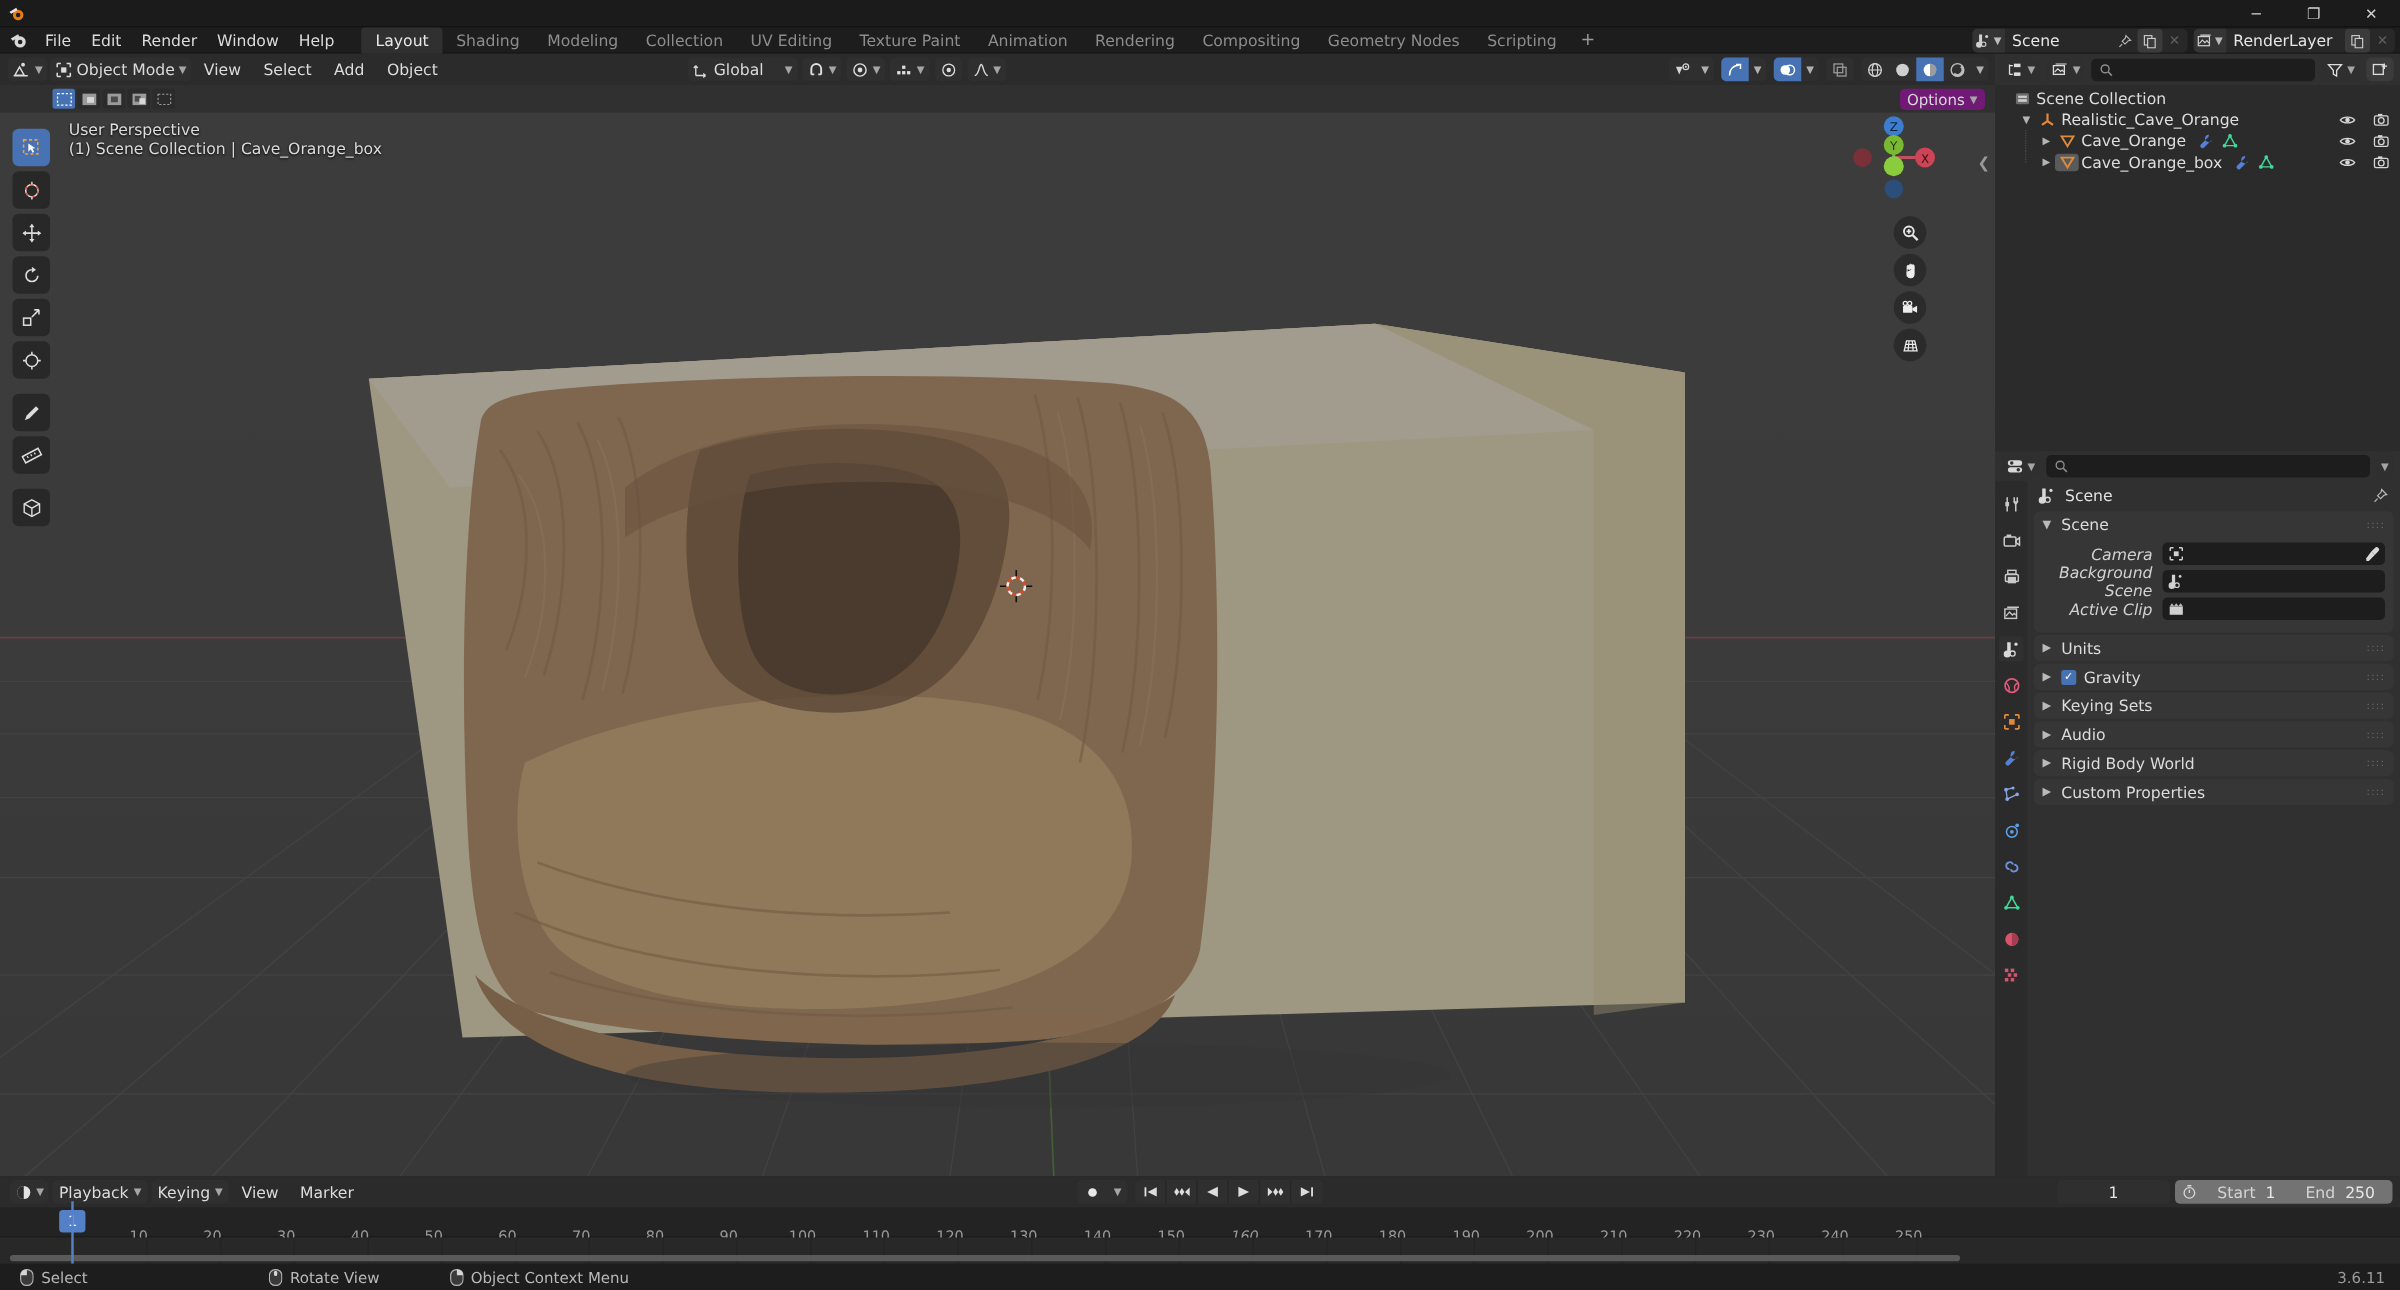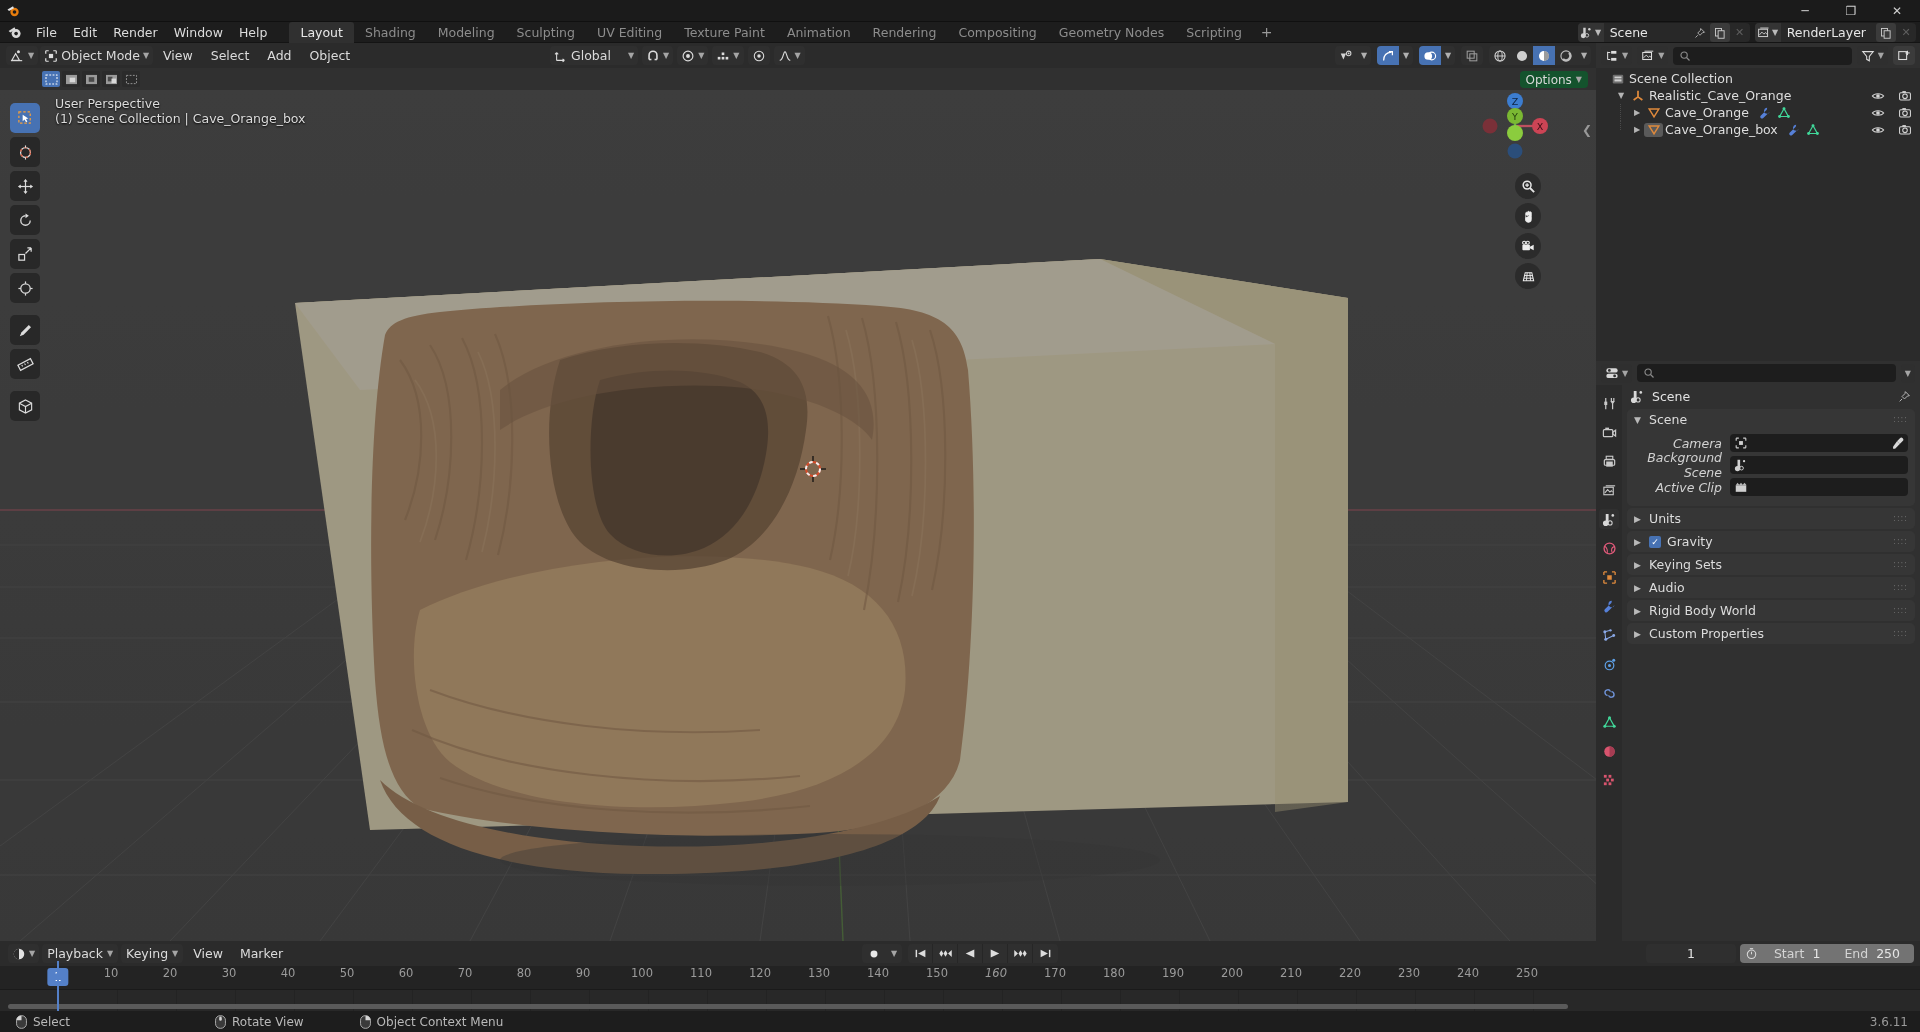--- a/index.html
+++ b/index.html
@@ -77,21 +77,21 @@
   
   .vp-subheader {
     position:absolute; left:0; top:25px; width:1596px; height:22px;
     background:#303030; display:flex; align-items:center; padding-left:42px; gap:2px; z-index:19;
   }
   .modebtn { width:18px; height:16px; border-radius:2px; background:#2b2b2b; display:flex;
              align-items:center; justify-content:center;}
   .modebtn.on { background:#4772b3; }
   .options-btn {
     position:absolute; right:8px; top:3px; height:17px; display:flex; align-items:center;
-    background:#14532d; border-radius:4px; padding:0 6px; font-size:12px; color:#d8d8d8; gap:4px;
+    background:#701a75; border-radius:4px; padding:0 6px; font-size:12px; color:#d8d8d8; gap:4px;
   }
 
   
   .vp-canvas { position:absolute; left:0; top:47px; width:1596px; height:851px; overflow:hidden;
                background:linear-gradient(#3b3b3b,#3b3b3b); }
   .floor-grid { position:absolute; left:0; top:0; width:1596px; height:851px; opacity:0.55; }
 
   
   .vp-toolbar { position:absolute; left:10px; top:60px; display:flex; flex-direction:column; gap:4px; z-index:18;}
   .tool { width:30px; height:30px; border-radius:5px; background:#282828; display:flex;
@@ -168,21 +168,21 @@
   .transport .b:last-child { border-right:none; }
   .tl-right { position:absolute; right:6px; display:flex; align-items:center; gap:4px; }
   .numfield { height:19px; background:#2f2f2f; border-radius:4px; display:flex; align-items:center;
               justify-content:center; font-size:12.5px; color:#e2e2e2; }
   .numfield.wide { width:90px; }
   .rangegrp { display:flex; align-items:center; background:#737373; border-radius:4px; height:19px; }
   .rangegrp .seclabel { font-size:12.5px; color:#d4d4d4; padding:0 8px 0 10px;}
   .rangegrp .secval { font-size:12.5px; color:#e6e6e6; padding-right:14px;}
   .tl-ruler { position:absolute; left:0; top:25px; width:1920px; height:24px; background:#232323;
               border-bottom:1px solid #1a1a1a;}
-  .tick { position:absolute; top:0; font-size:11.5px; color:#9b9b9b; transform:translateX(-50%); }
+  .tick { position:absolute; top:16px; font-size:11.5px; color:#9b9b9b; transform:translateX(-50%); }
   .tl-track { position:absolute; left:0; top:49px; width:1920px; height:21px; background:#282828; }
   .gridline { position:absolute; top:0; width:1px; height:21px; background:#232323; }
   .playhead-tag { position:absolute; top:2px; height:18px; background:#5480c8; border-radius:3px;
                   color:#fff; font-size:11.5px; display:flex; align-items:center; justify-content:center;
                   padding:0 7px; transform:translateX(-50%);}
   .playhead-line { position:absolute; top:20px; width:2px; height:50px; background:#5480c8; transform:translateX(-1px);}
   .scrollbar { position:absolute; left:8px; bottom:2px; height:5px; background:#5a5a5a; border-radius:3px;}
 
   
   .statusbar { position:absolute; left:0; top:1011px; width:1920px; height:21px; background:#1d1d1d;
@@ -223,21 +223,21 @@
     <div class="menu-item">File</div>
     <div class="menu-item">Edit</div>
     <div class="menu-item">Render</div>
     <div class="menu-item">Window</div>
     <div class="menu-item">Help</div>
 
     <div class="ws-tabs">
       <div class="ws-tab active">Layout</div>
       <div class="ws-tab">Shading</div>
       <div class="ws-tab">Modeling</div>
-      <div class="ws-tab">Sculpting</div>
+      <div class="ws-tab">Collection</div>
       <div class="ws-tab">UV Editing</div>
       <div class="ws-tab">Texture Paint</div>
       <div class="ws-tab">Animation</div>
       <div class="ws-tab">Rendering</div>
       <div class="ws-tab">Compositing</div>
       <div class="ws-tab">Geometry Nodes</div>
       <div class="ws-tab">Scripting</div>
       <div class="ws-add">+</div>
     </div>
 

